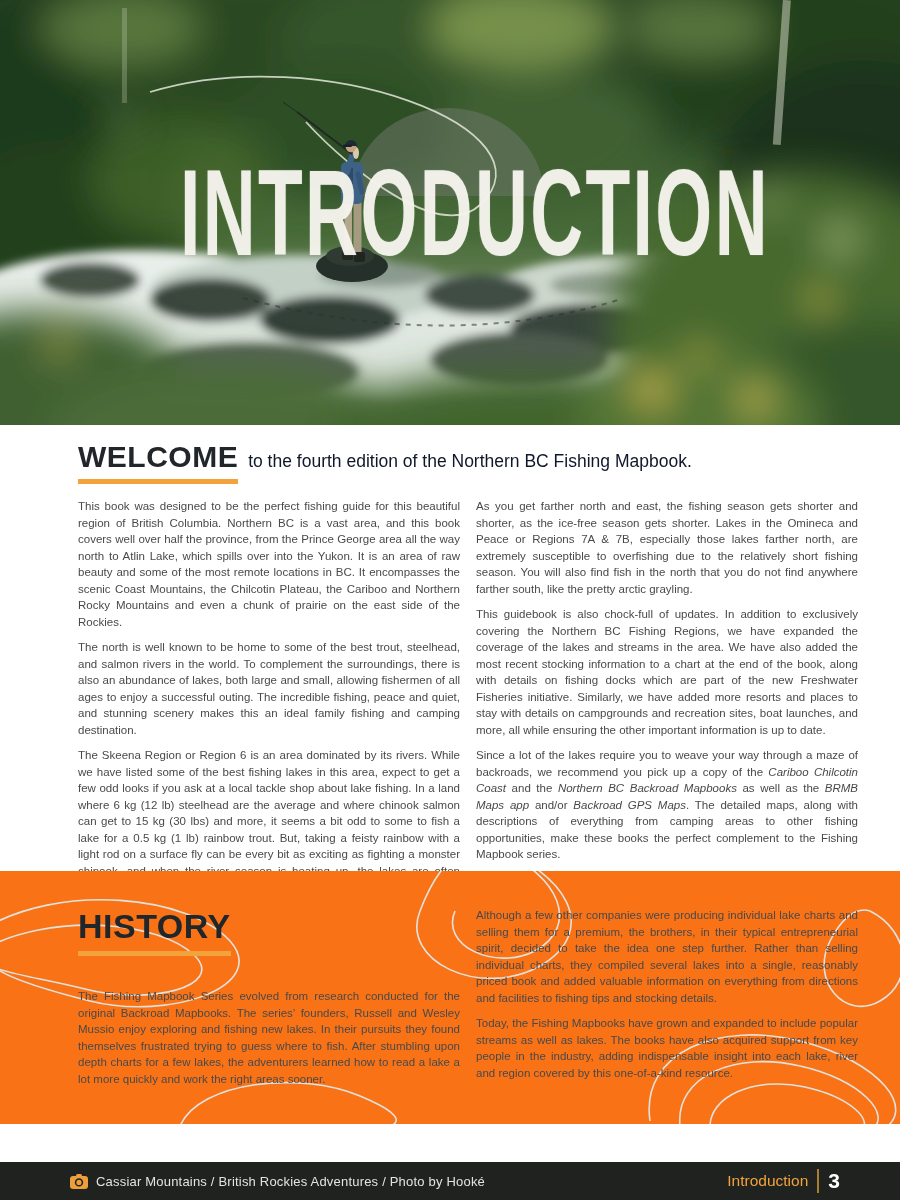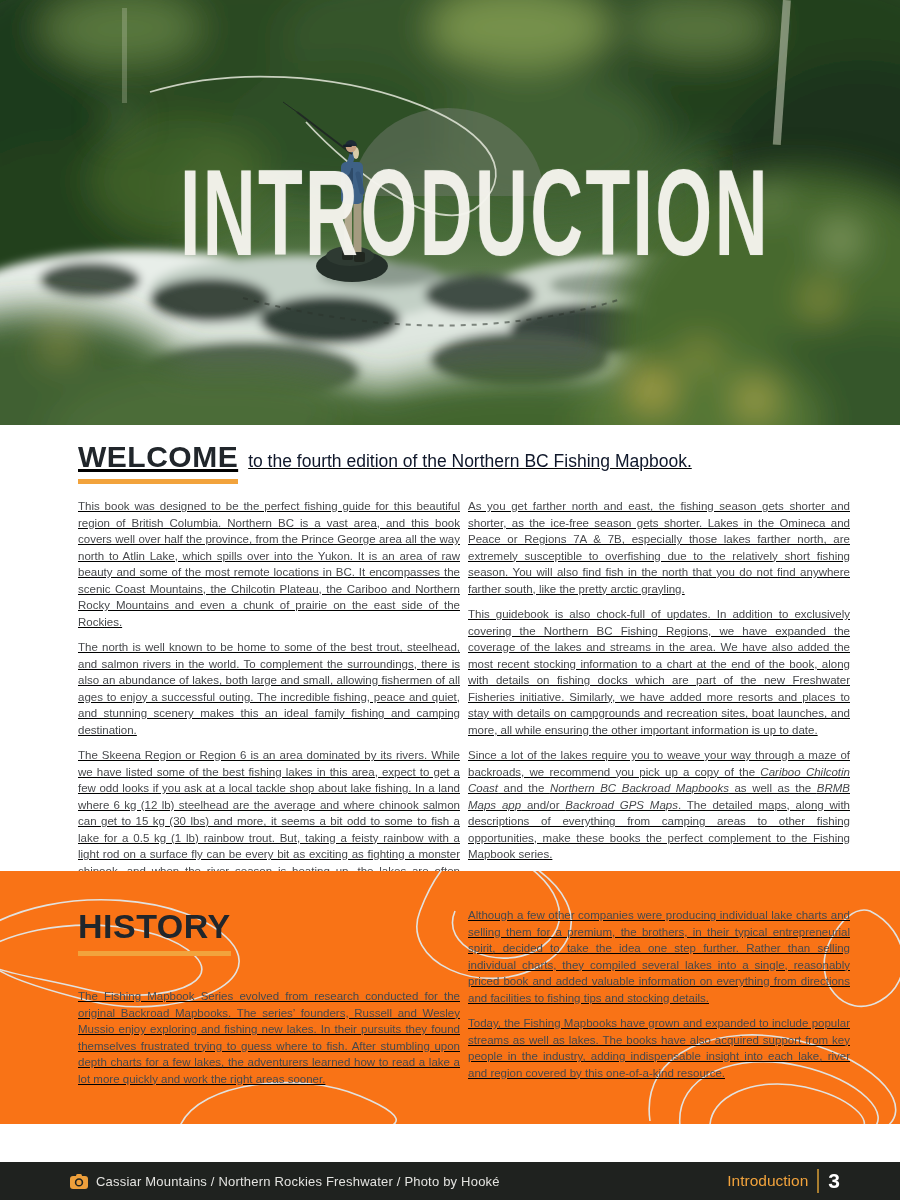--- a/index.html
+++ b/index.html
@@ -1,18 +1,18 @@
 <!DOCTYPE html>
 <html style="--accent: #F2A33C;"><head>
 <meta charset="utf-8">
 <style>
   * { margin:0; padding:0; box-sizing:border-box; }
   html,body { background:#ffffff; }
   body { width:900px; height:1200px; font-family:"Liberation Sans", sans-serif; }
-  .page { position:relative; width:900px; height:1200px; background:#ffffff; overflow:hidden;text-decoration:underline; }
+  .page { position:relative; width:900px; height:1200px; background:#ffffff; overflow:hidden; }
 
   
   .hero { position:relative; width:900px; height:425px; overflow:hidden; background:#3c5a30; }
   .hero svg { position:absolute; inset:0; display:block; }
   .hero-title {
     position:absolute; top:152px; left:0; width:100%;
     text-align:center; color:#f5f4ee; font-weight:bold;
     font-size:122px; line-height:122px; letter-spacing:4px;
     transform:scaleX(0.60); transform-origin:50% 50%;
     white-space:nowrap; opacity:.97;
@@ -22,21 +22,21 @@
   
   .welcome-section { padding:15px 42px 0 78px; background:#ffffff; height:446px; }
   .heading-row { display:flex; align-items:baseline; margin-bottom:14px; }
   .big-heading {
     font-weight:bold; color:#21262b; letter-spacing:.5px;
     display:inline-block; border-bottom:5px solid var(--accent); padding-bottom:5px;
   }
   .welcome-heading { font-size:30px; }
   .heading-tail { font-size:17.5px; color:#0f172a; margin-left:10px; font-weight:normal; }
 
-  .columns { display:flex; gap:8px; }
+  .columns { display:flex; gap:8px;justify-content:space-between; }
   .col { width:382px; }
   .col p {
     font-size:11.5px; line-height:16.5px; color:#47494c;
     text-align:justify; margin-bottom:9px;
   }
   .col p em { font-style:italic; }
 
   
   .history-section {
     position:relative; width:900px; height:253px;
@@ -218,21 +218,21 @@
     </div>
   </div>
 
   <div class="footer">
     <div class="credit-wrap">
       <svg width="18" height="15" viewBox="0 0 18 15">
         <rect x="0" y="2" width="18" height="13" rx="3" fill="#ED9F3B"></rect>
         <rect x="6" y="0" width="6" height="4" rx="1.5" fill="#ED9F3B"></rect>
         <circle cx="9" cy="8.4" r="3.4" fill="none" stroke="#1F221F" stroke-width="1.6"></circle>
       </svg>
-      <span class="credit-text">Cassiar Mountains / Northern Rockies Freshwater / Photo by Hooké</span>
+      <span class="credit-text">Cassiar Mountains / British Rockies Adventures / Photo by Hooké</span>
     </div>
     <div class="pageinfo">
       <span class="section-label">Introduction</span>
       <span class="footer-divider"></span>
       <span class="page-number">3</span>
     </div>
   </div>
 
 </div>
 

